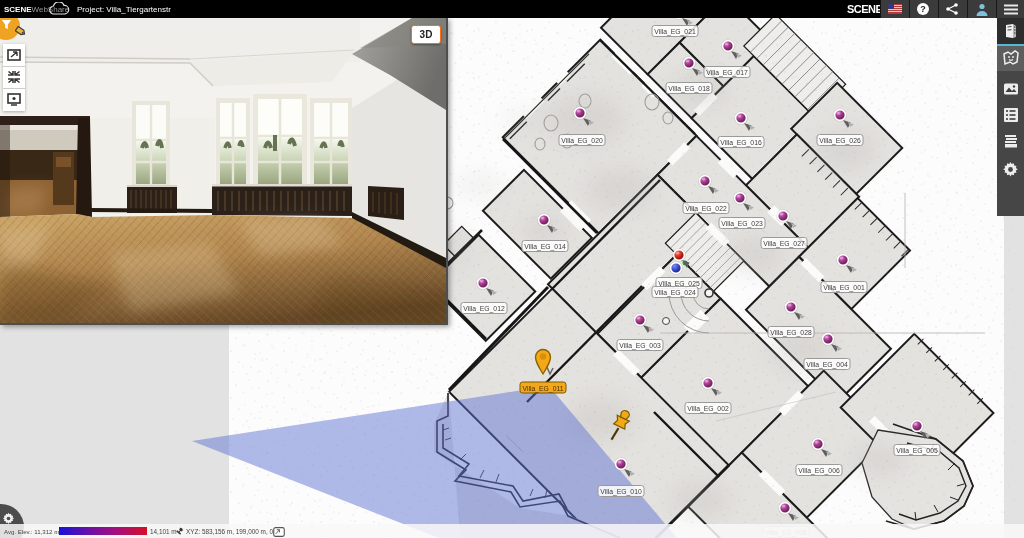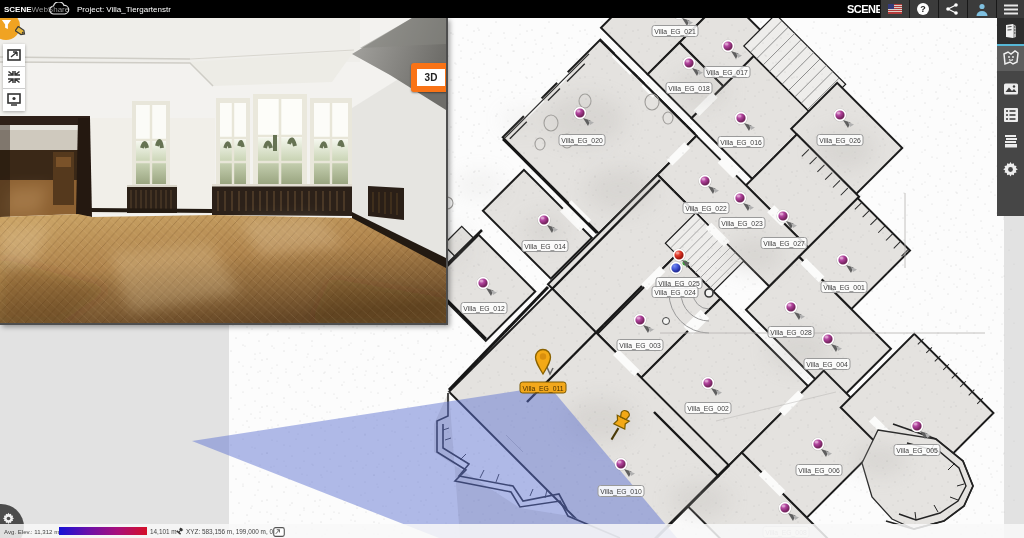--- a/index.html
+++ b/index.html
@@ -591,21 +591,21 @@
 <svg class="abs" style="left:1px;top:1px" width="11" height="11" viewBox="0 0 12 12">
         <path d="M1,1 H11 L7.5,6 V11 L4.5,9.5 V6 Z" fill="#fff"></path>
       </svg>
 <svg class="abs" style="left:15px;top:8px" width="12" height="11" viewBox="0 0 14 12">
         <g transform="rotate(35 7 6)">
           <path d="M1,3 H9 L12,6 L9,9 H1 Z" fill="#e8b73a" stroke="#3a3a3a" stroke-width="1.4"></path>
           <circle cx="9.5" cy="6" r="1" fill="#3a3a3a"></circle>
         </g>
       </svg>
 
-<div class="abs" style="left:411px;top:7px;width:28px;height:17px;background:#fff;border:6px solid #f97316;border-radius:3px;box-shadow:0 1px 2px rgba(0,0,0,0.4);font-size:10px;font-weight:bold;color:#222;text-align:center;line-height:17px;margin-top:38px;">3D</div>
+<div class="abs" style="left:411px;top:7px;width:28px;height:17px;background:#fff;border:1px solid #f97316;border-radius:3px;box-shadow:0 1px 2px rgba(0,0,0,0.4);font-size:10px;font-weight:bold;color:#222;text-align:center;line-height:17px;">3D</div>
 </div>
 
 <div class="abs" id="topbar" style="left:0;top:0;width:1024px;height:18px;background:#000;color:#fff;">
 
   <div class="abs" style="left:4px;top:5px;font-size:8px;font-weight:bold;letter-spacing:0;">SCENE<span style="color:#9a9a9a;font-weight:normal;">WebShare</span></div>
 
   <svg class="abs" style="left:48px;top:2px" width="22" height="15" viewBox="0 0 22 15">
         <path d="M6,12 a4,4 0 0 1 -0.5,-8 a5.5,5.5 0 0 1 10.5,-0.5 a4,4 0 0 1 1,8.3 Z" fill="none" stroke="#e0e0e0" stroke-width="1.2"></path>
       </svg>
 

